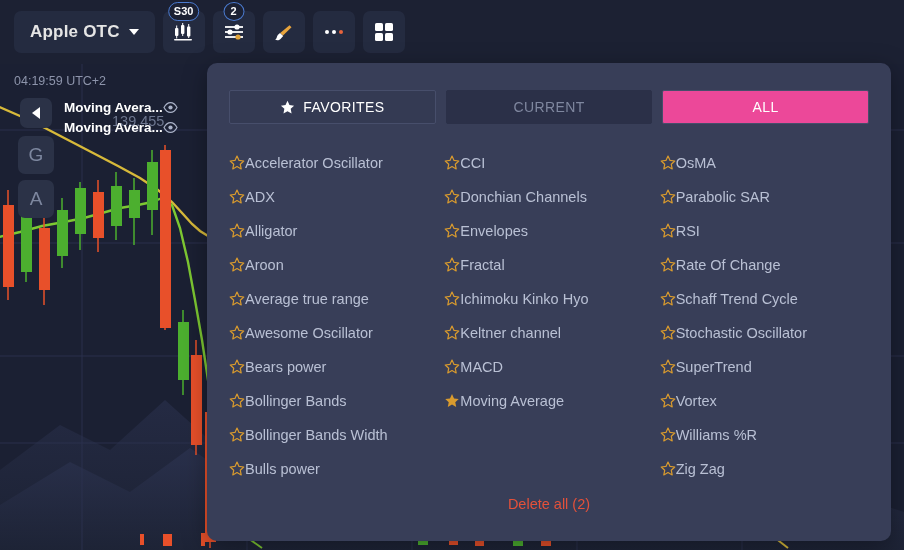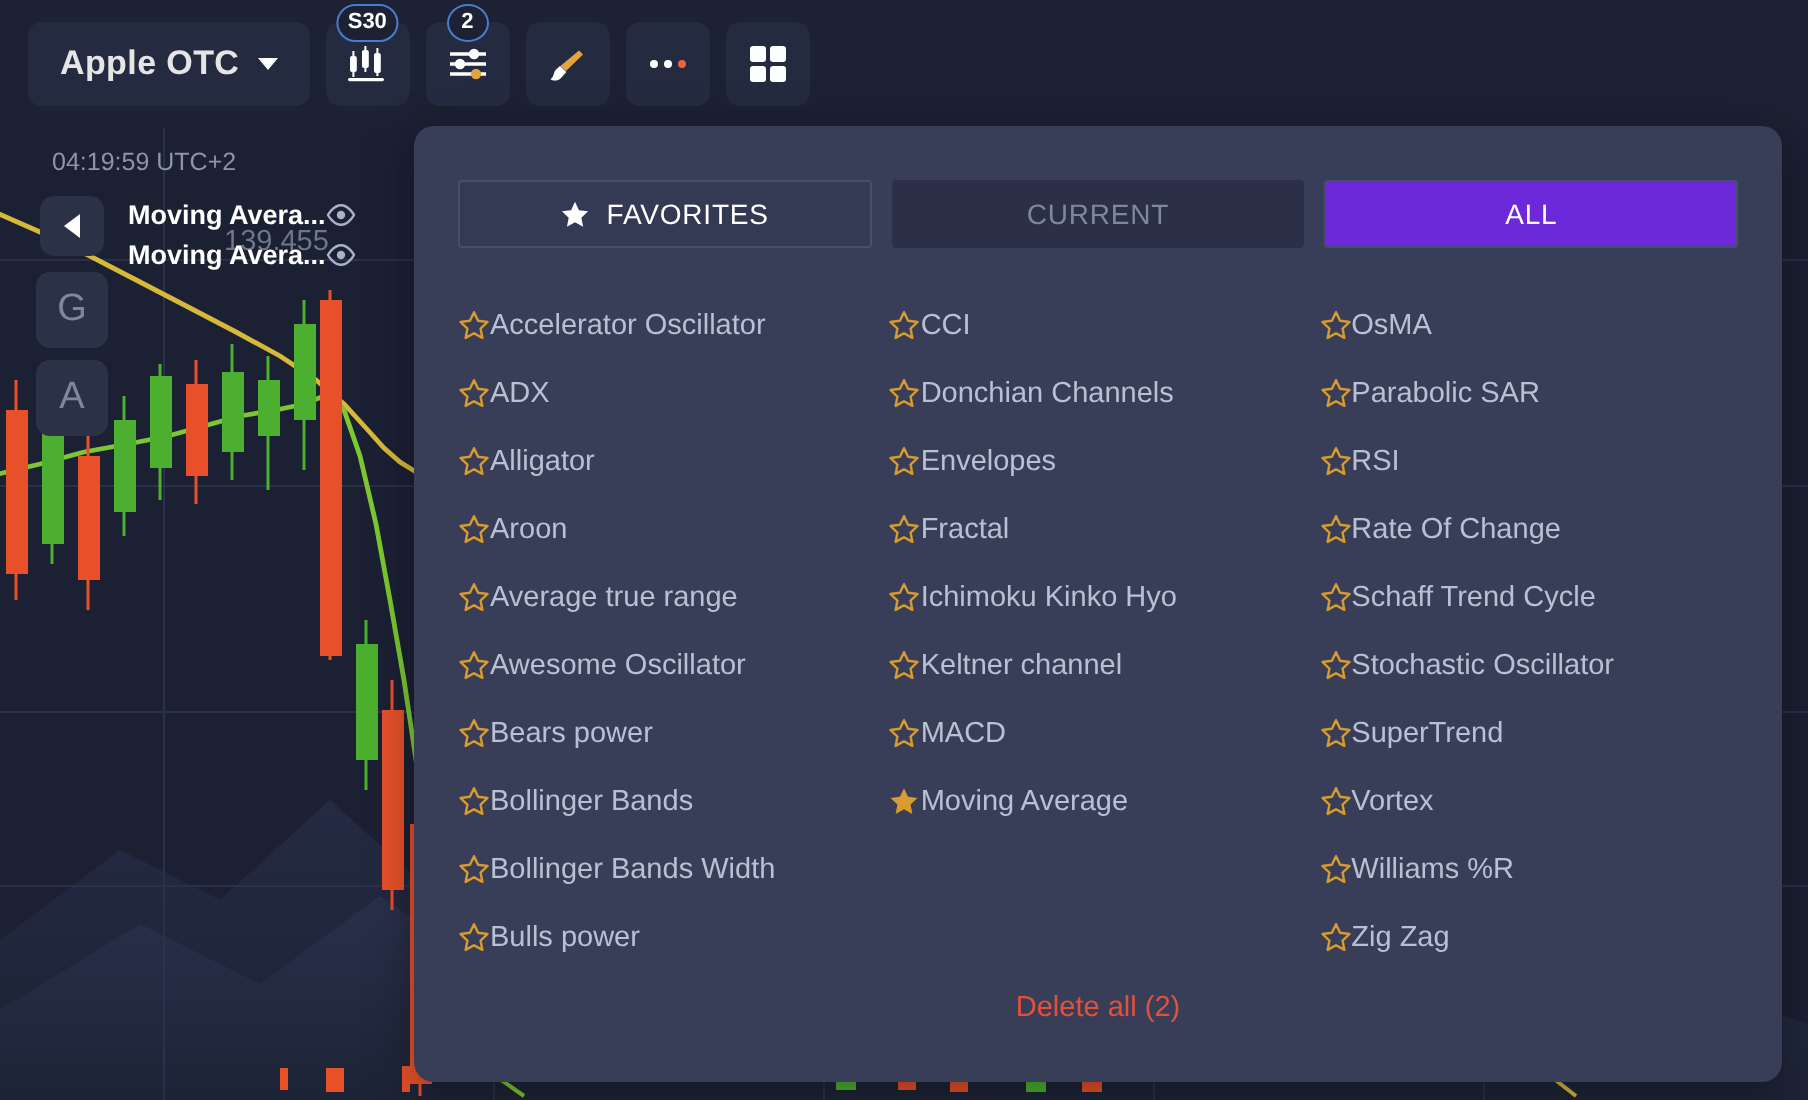--- a/index.html
+++ b/index.html
@@ -77,21 +77,21 @@
     font-size: 11px;
     font-weight: bold;
     display: flex; align-items: center; justify-content: center;
     line-height: 1;
   }
   .badge.circ { min-width: 21px; width: 21px; padding: 0; border-radius: 50%; }
 
   
   .time-label {
     position: absolute;
-    left: 26px; top: 74px;
+    left: 14px; top: 74px;
     color: #8d94ab;
     font-size: 12.5px;
     z-index: 20;
     text-align: center;
   }
   .left-ctrl {
     position: absolute;
     background: #2b3247;
     border-radius: 7px;
     display: flex; align-items: center; justify-content: center;
@@ -155,21 +155,21 @@
     border-radius: 2px;
     display: flex; align-items: center; justify-content: center;
     gap: 8px;
     cursor: pointer;
     font-size: 14px;
     letter-spacing: .4px;
     border: 1px solid #474e6b;
   }
   .tab.active { background: #343a53; color: #ffffff; }
   .tab.dim { background: #2b3048; color: #7f879f; border-color: #2b3048; }
-  .tab.norm { background: #6d28d9; color: #ffffff; }
+  .tab.norm { background: #ec4899; color: #ffffff; }
   .tab-star { display: block; }
 
   .list-grid {
     display: grid;
     grid-template-columns: 1fr 1fr 1fr;
     padding: 22px 22px 0 22px;
     column-gap: 6px;
     row-gap: 0;
   }
   .ind-item {

